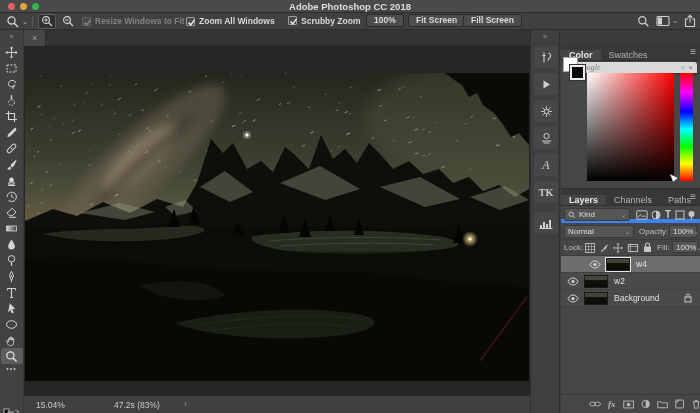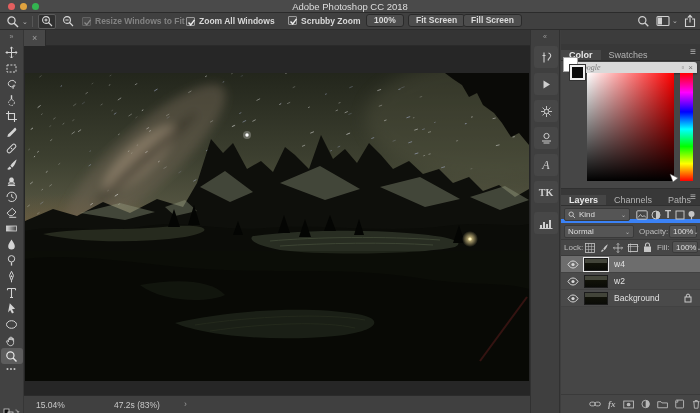--- a/index.html
+++ b/index.html
@@ -2,21 +2,21 @@
 <html><head>
 <meta charset="utf-8">
 <style>
   html,body{margin:0;padding:0;background:#222;}
   *{box-sizing:border-box;-webkit-font-smoothing:antialiased;}
   .ps{position:relative;width:700px;height:413px;background:#3e3e3e;font-family:"Liberation Sans",sans-serif;overflow:hidden;color:#d6d6d6;}
   .abs{position:absolute;}
   
   .titlebar{left:0;top:0;width:700px;height:13px;background:#4a4a4a;border-bottom:1px solid #2b2b2b;}
   .tl{width:7px;height:7px;border-radius:50%;top:3px;}
-  .title{width:700px;top:1px;text-align:center;font-size:9.5px;font-weight:normal;color:#dedede;}
+  .title{width:700px;top:1px;text-align:center;font-size:9.5px;font-weight:bold;color:#dedede;}
   
   .optbar{left:0;top:13px;width:700px;height:17px;background:#404040;border-bottom:1px solid #2c2c2c;}
   .optbar svg{display:block;}
   .cb{width:9px;height:9px;background:#4a4a4a;border:1px solid #9a9a9a;border-radius:1px;display:inline-block;position:relative;}
   .cb svg{position:absolute;left:0;top:0;}
   .cb.dis{border-color:#636363;}
   .cblbl{font-size:8.5px;font-weight:bold;color:#d8d8d8;}
   .cblbl.dis{color:#828282;}
   .obtn{height:13px;line-height:11px;padding:0 7px;background:#4d4d4d;border:1px solid #2a2a2a;border-radius:3px;font-size:8.5px;font-weight:bold;color:#dadada;display:inline-block;}
   .toolpress{background:#303030;border:1px solid #5a5a5a;border-radius:2px;}
@@ -36,21 +36,21 @@
   .dockstrip{left:530px;top:30px;width:30px;height:383px;background:#3f3f3f;border-left:1px solid #313131;border-right:1px solid #313131;}
   .dcell{left:3px;width:24px;height:22px;background:#474747;border-radius:3px;display:flex;align-items:center;justify-content:center;color:#cfcfcf;}
   .panels{left:561px;top:30px;width:139px;height:383px;background:#464646;}
   .ptabrow{height:17px;background:#383838;display:flex;align-items:flex-end;border-bottom:1px solid #303030;position:relative;}
   .ptab{padding:0 8px;display:flex;align-items:center;font-size:9px;color:#b2b2b2;}
   .ptab.on{background:#464646;color:#e8e8e8;font-weight:bold;}
   .pmenu{position:absolute;right:4px;top:2px;color:#b5b5b5;font-size:10px;}
   .field{background:#555;border:1px solid #3a3a3a;border-radius:2px;color:#dedede;font-size:8px;display:flex;align-items:center;padding:0 3px;height:13px;}
   .lbl8{font-size:8px;color:#bdbdbd;}
   .lrow{left:0;width:139px;height:17px;background:#4a4a4a;border-bottom:1px solid #424242;display:flex;align-items:center;}
-  .lrow.sel{background:#6d6d6d;}
+  .lrow.sel{background:#6d6d6d;padding-left:22px;}
   .lthumb{width:24px;height:13px;background:linear-gradient(#43453a 0%,#43453a 32%,#121309 33%,#0a0b07 100%);border:1px solid #1c1c1c;margin-right:6px;}
   .lrow.sel .lthumb{outline:1px solid #e8e8e8;}
   .lname{font-size:8.5px;color:#e2e2e2;}
   .footico{display:flex;align-items:center;gap:7px;}
   .gwin{background:#d9d9d9;border-radius:3px 3px 0 0;height:11px;display:flex;align-items:center;box-shadow:0 1px 2px rgba(0,0,0,.4);}
   .gtitle{font-family:"Liberation Serif",serif;font-size:8px;color:#7d7d7d;font-style:italic;margin-left:8px;flex:1;}
   .gbtn{color:#787878;font-size:8px;margin-right:4px;}
 </style>
 </head>
 <body>

